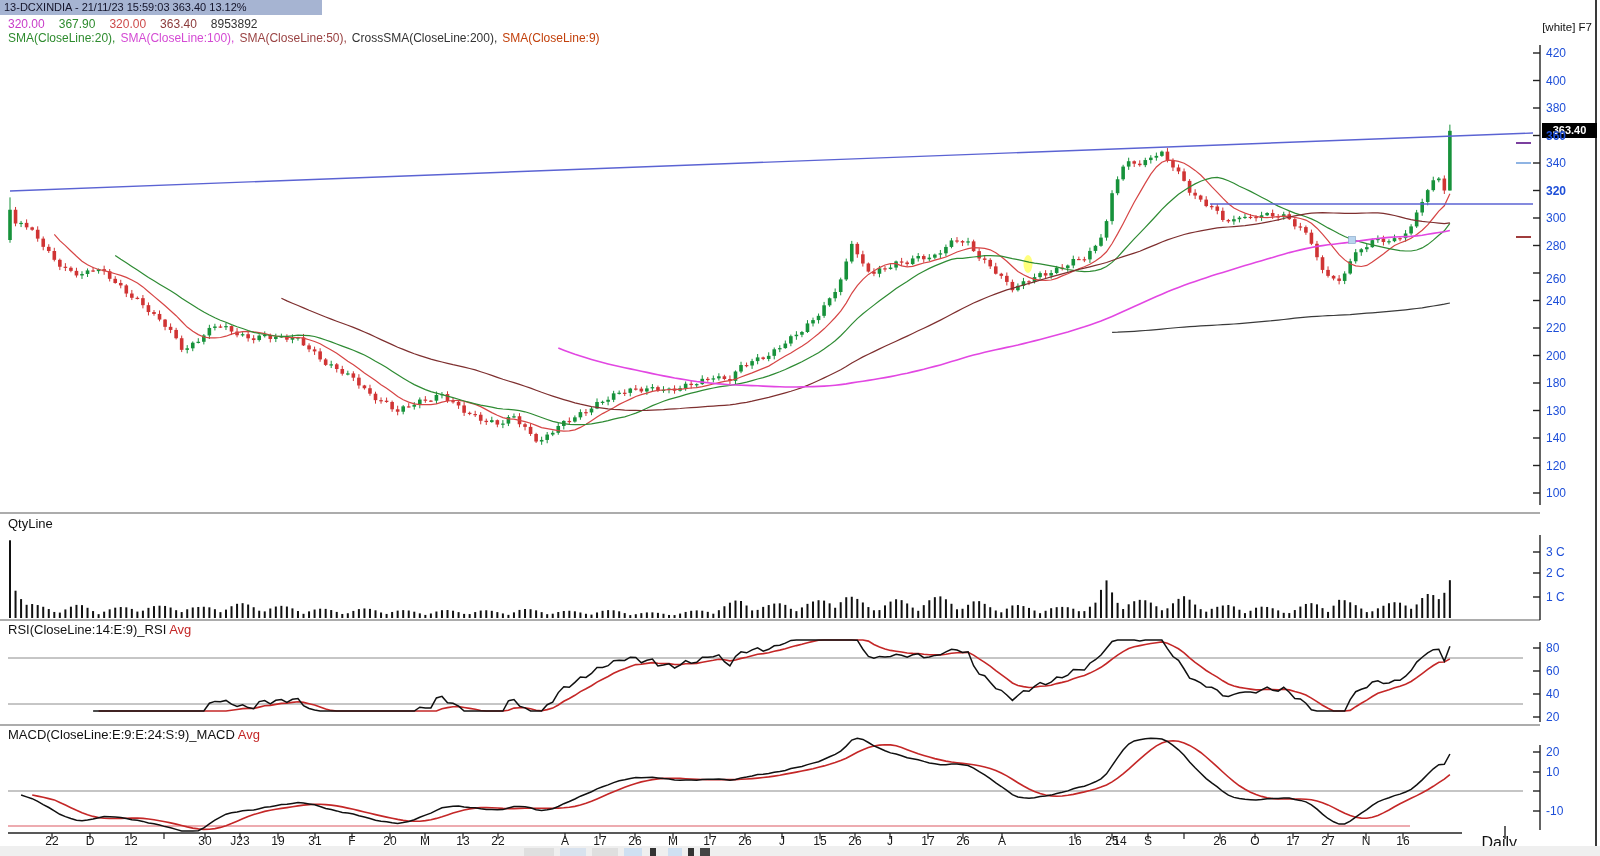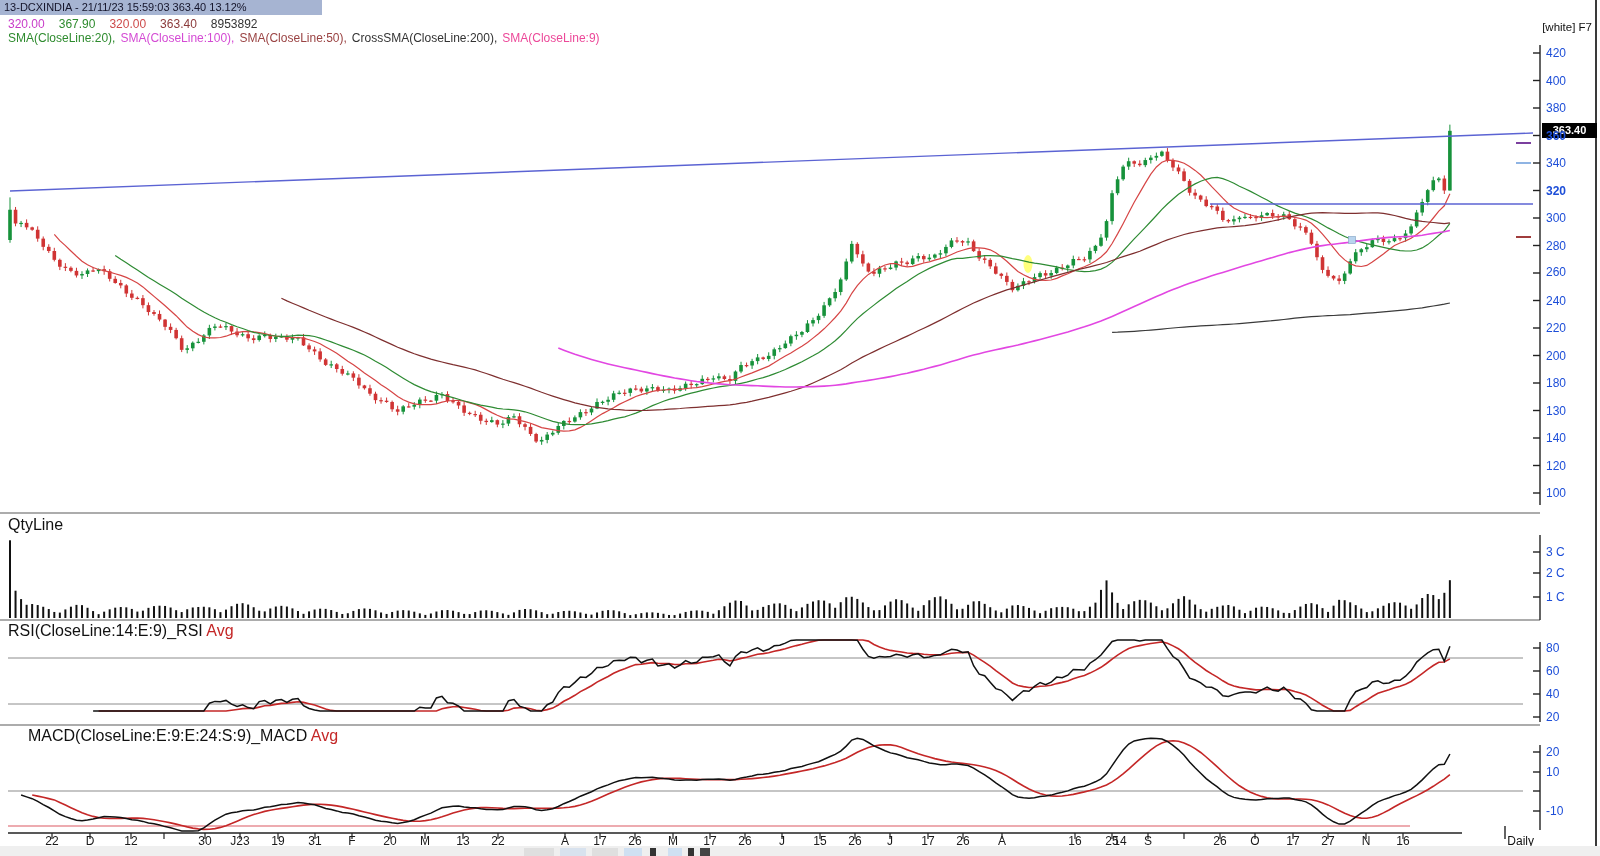--- a/index.html
+++ b/index.html
@@ -4,26 +4,26 @@
 <style>
   html,body{margin:0;padding:0;background:#fff;}
   body{width:1600px;height:856px;position:relative;overflow:hidden;
        font-family:"Liberation Sans",sans-serif;-webkit-font-smoothing:antialiased;}
   .abs{position:absolute;white-space:nowrap;}
   #titlebar{left:0;top:0;width:318px;height:15px;background:#a6b4d2;color:#14142a;
             font-size:11px;line-height:15px;padding-left:4px;}
   #mode{top:21px;right:8px;font-size:11.5px;color:#111;}
   #ohlcrow{left:8px;top:17px;font-size:12px;display:flex;gap:14px;}
   #legendrow{left:8px;top:31px;font-size:12px;display:flex;gap:5px;}
-  .plabel{font-size:16px;color:#111;}
+  .plabel{font-size:13px;color:#111;}
   #qty-label{left:8px;top:516px;}
   #rsi-label{left:8px;top:622px;}
-  #macd-label{left:8px;top:727px;margin-left:20px;}
+  #macd-label{left:8px;top:727px;}
   .avg{color:#c42727;}
-  #tf{right:66px;top:834px;font-size:12px;color:#111;}
+  #tf{right:83px;top:834px;font-size:16px;color:#111;}
   #pricetag{left:1542px;top:123px;width:55px;height:15px;background:#000;color:#fff;
             font-size:11px;font-weight:bold;text-align:center;line-height:15px;}
   .tick{font-size:12px;color:#1d4ed8;}
   .datelab{font-size:12px;color:#1a1a1a;transform:translateX(-50%);}
   #bottomstrip{left:0;top:846px;width:1600px;height:10px;background:#efefef;}
   .tbfrag{position:absolute;top:2px;height:8px;}
   svg{position:absolute;left:0;top:0;}
 </style>
 </head>
 <body>
@@ -918,21 +918,21 @@
   <span style="color: rgb(205, 74, 74);">320.00</span>
   <span style="color: rgb(139, 58, 58);">363.40</span>
   <span style="color: rgb(51, 51, 51);">8953892</span>
 </div>
 
 <div id="legendrow" class="abs">
     <span style="color: rgb(46, 139, 46);">SMA(CloseLine:20),</span>
     <span style="color: rgb(212, 74, 212);">SMA(CloseLine:100),</span>
     <span style="color: rgb(154, 67, 67);">SMA(CloseLine:50),</span>
     <span style="color: rgb(51, 51, 51);">CrossSMA(CloseLine:200),</span>
-    <span style="color: #ec4899;">SMA(CloseLine:9)</span>
+    <span style="color: #c2410c;">SMA(CloseLine:9)</span>
   </div>
 
 <div id="qty-label" class="abs plabel">QtyLine</div>
 
 <div id="rsi-label" class="abs plabel">
   <span>RSI(CloseLine:14:E:9)_RSI</span>
   <span class="avg">Avg</span>
 </div>
 
 <div id="macd-label" class="abs plabel">
@@ -946,21 +946,21 @@
 
 <div id="price-axis" class="abs">
     <div class="abs tick" style="left: 1546px; top: 46px;">420</div>
     <div class="abs tick" style="left: 1546px; top: 73.5px; text-align: right;">400</div>
     <div class="abs tick" style="left: 1546px; top: 101px;">380</div>
     <div class="abs tick" style="left: 1546px; top: 128.5px; font-weight: bold;">360</div>
     <div class="abs tick" style="left: 1546px; top: 156px;">340</div>
     <div class="abs tick" style="left: 1546px; top: 183.5px; font-weight: bold;">320</div>
     <div class="abs tick" style="left: 1546px; top: 211px;">300</div>
     <div class="abs tick" style="left: 1546px; top: 238.5px;">280</div>
-    <div class="abs tick" style="left: 1546px; top: 265px;">260</div>
+    <div class="abs tick" style="left: 1546px; top: 272px;">260</div>
     <div class="abs tick" style="left: 1546px; top: 293.5px;">240</div>
     <div class="abs tick" style="left: 1546px; top: 321px;">220</div>
     <div class="abs tick" style="left: 1546px; top: 348.5px;">200</div>
     <div class="abs tick" style="left: 1546px; top: 376px;">180</div>
     <div class="abs tick" style="left: 1546px; top: 403.5px;">130</div>
     <div class="abs tick" style="left: 1546px; top: 431px;">140</div>
     <div class="abs tick" style="left: 1546px; top: 458.5px;">120</div>
     <div class="abs tick" style="left: 1546px; top: 486px;">100</div>
   </div>
 <div id="vol-axis" class="abs">

